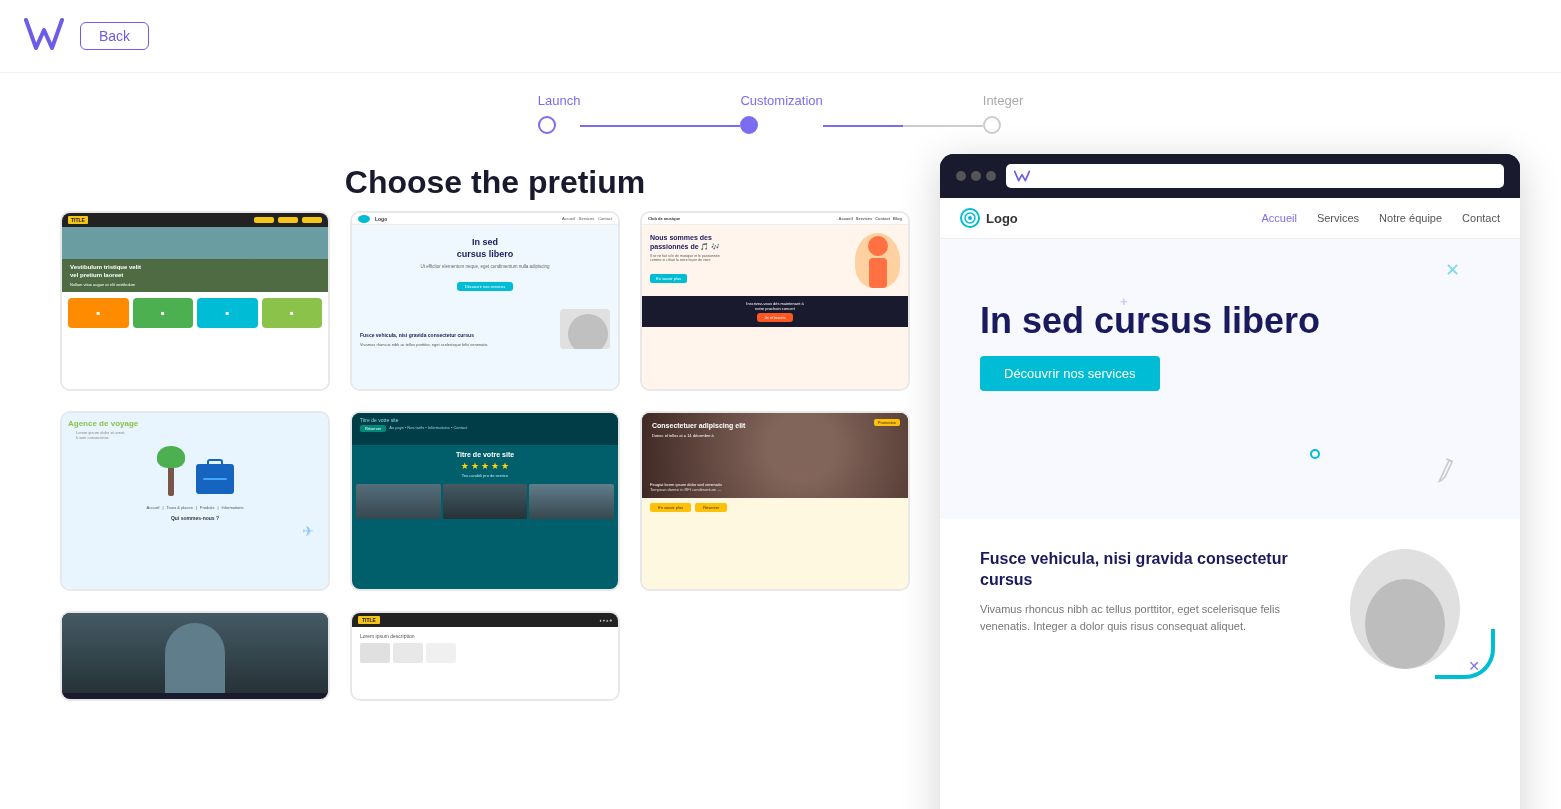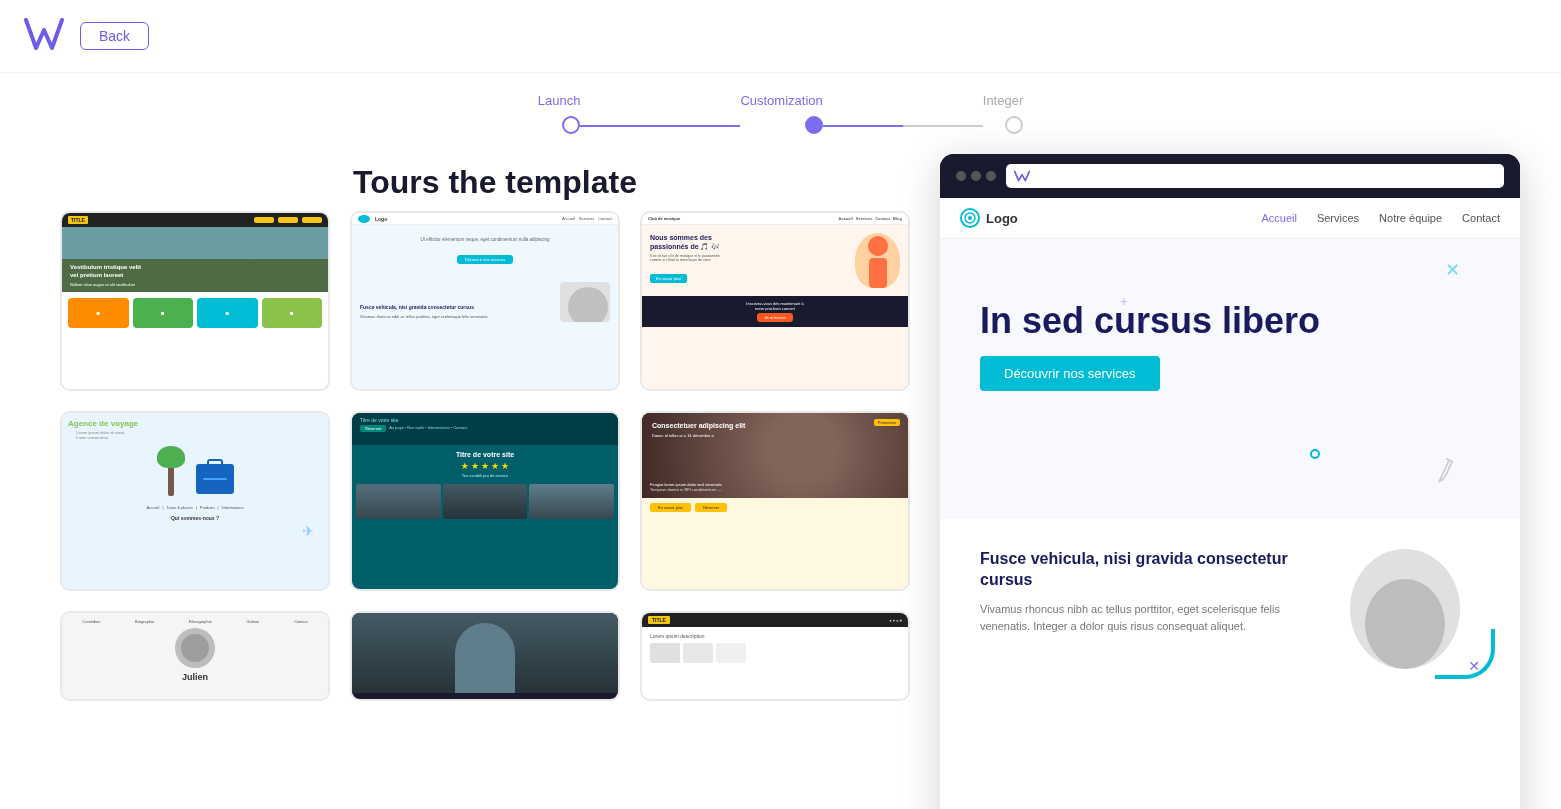--- a/index.html
+++ b/index.html
@@ -42,21 +42,21 @@
     }
     .stepper {
       display: flex;
       align-items: center;
       gap: 0;
       position: relative;
     }
     .step-item {
       display: flex;
       flex-direction: column;
-      align-items: flex-end;
+      align-items: flex-start;
       position: relative;
       z-index: 1;
     }
     .step-label {
       font-size: 13px;
       margin-bottom: 8px;
       font-weight: 500;
     }
     .step-label.active { color: #7c6cf0; }
     .step-label.completed { color: #7c6cf0; }
@@ -645,21 +645,21 @@
     <div class="step-item">
       <span class="step-label inactive">Integer</span>
       <div class="step-circle empty"></div>
     </div>
   </div>
 </div>
 
 <div class="main-layout">
 
   <div class="left-panel">
-    <h1 class="page-title">Tours the template</h1>
+    <h1 class="page-title">Choose the pretium</h1>
 
     <div class="template-grid">
 
       <div class="template-card tmpl1">
         <div class="card-inner">
           <div class="tmpl1-header">
             <div class="tmpl1-logo-tag">TITLE</div>
             <div class="tmpl1-nav">
               <span></span>
                 <span></span>
@@ -687,20 +687,21 @@
           <div class="tmpl2-header">
             <div class="tmpl2-logo"></div>
             <span style="font-size:5px;font-weight:bold;color:#333;">Logo</span>
             <div class="tmpl2-nav">
               <span>Accueil</span>
                 <span>Services</span>
                 <span>Contact</span>
             </div>
           </div>
           <div class="tmpl2-hero">
+            <div class="tmpl2-title">In sed<br>cursus libero</div>
             <div class="tmpl2-sub">Ut efficitur elementum neque, eget condimentum nulla adipiscing</div>
             <div class="tmpl2-btn">Découvrir nos services</div>
           </div>
           <div class="tmpl2-row">
             <div class="tmpl2-text-col">
               <p style="font-weight:bold;color:#1a1a5e;font-size:5px;margin-bottom:3px;">Fusce vehicula, nisi gravida consectetur cursus</p>
               <p>Vivamus rhoncus nibh ac tellus porttitor, eget scelerisque felis venenatis.</p>
             </div>
             <div class="tmpl2-img-col">
               <div class="tmpl2-img-circle"></div>
@@ -813,35 +814,20 @@
           </div>
           <div style="padding:5px 8px;">
             <div style="display:flex;gap:4px;">
               <div style="background:#ffc107;color:#333;font-size:4px;padding:2px 8px;border-radius:2px;">En savoir plus</div>
               <div style="background:#ffc107;color:#333;font-size:4px;padding:2px 8px;border-radius:2px;">Réserver</div>
             </div>
           </div>
         </div>
       </div>
 
-      <div class="template-card partial-card">
-        <div class="card-inner" style="background:#f5f5f5;padding:6px;display:flex;flex-direction:column;align-items:center;">
-          <div style="display:flex;gap:6px;margin-bottom:4px;width:100%;font-size:4px;color:#555;justify-content:space-around;">
-            <span>Comédien</span>
-              <span>Biographie</span>
-              <span>Filmographie</span>
-              <span>Galerie</span>
-              <span>Contact</span>
-          </div>
-          <div style="width:40px;height:40px;background:#bdbdbd;border-radius:50%;overflow:hidden;">
-            <div style="width:28px;height:28px;background:#9e9e9e;border-radius:50%;margin:6px auto 0;"></div>
-          </div>
-          <div style="font-size:9px;font-weight:bold;color:#333;margin-top:4px;">Julien</div>
-        </div>
-      </div>
 
       <div class="template-card partial-card">
         <div class="card-inner" style="background:#1a1a2e;">
           <div style="width:100%;height:80px;background:linear-gradient(180deg,#455a64 0%,#263238 100%);position:relative;overflow:hidden;">
             <div style="width:60px;height:70px;background:#607d8b;border-radius:30px 30px 0 0;position:absolute;bottom:0;left:50%;transform:translateX(-50%);"></div>
           </div>
         </div>
       </div>
 
       <div class="template-card partial-card">

